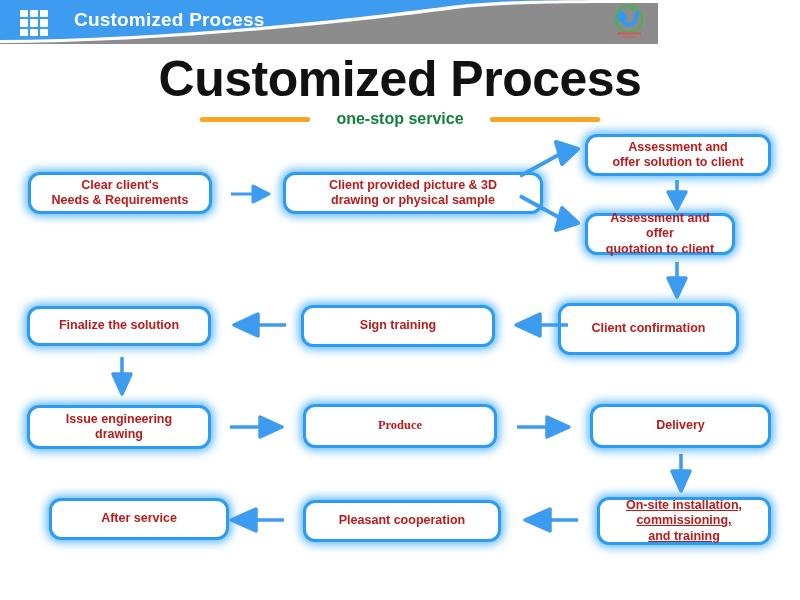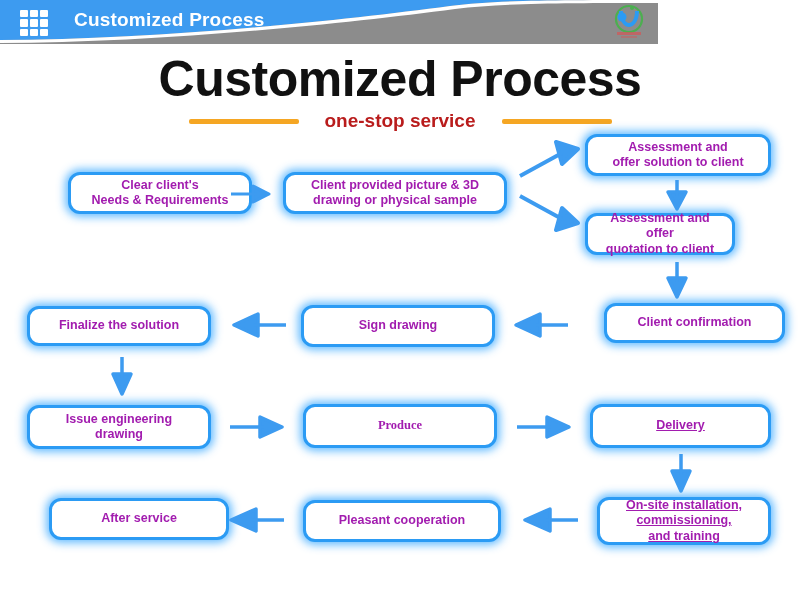--- a/index.html
+++ b/index.html
@@ -20,29 +20,29 @@
   .header-title { position:absolute; left:74px; top:9px; z-index:5;
                   color:#ffffff; font-size:19px; font-weight:bold; letter-spacing:.2px; }
   .logo { position:absolute; left:608px; top:3px; width:42px; height:38px; z-index:5; }
 
   
   .main-title { position:absolute; top:50px; left:0; width:800px; text-align:center;
                 font-size:50px; font-weight:bold; color:#111111; letter-spacing:-0.5px; }
   .subtitle-row { position:absolute; top:110px; left:0; width:800px;
                   display:flex; align-items:center; justify-content:center; gap:26px; }
   .sub-line { width:110px; height:5px; background:#f5a623; border-radius:2px; }
-  .subtitle { font-size:19px; font-weight:bold; color:#b91c1c; }
+  .subtitle { font-size:16px; font-weight:bold; color:#15803d; }
 
   
   .fbox {
     position:absolute; background:#ffffff;
     border:3px solid #2b9bf4; border-radius:12px;
     box-shadow:0 0 9px 3px rgba(77,178,255,0.85);
     display:flex; align-items:center; justify-content:center; text-align:center;
-    font-size:12.5px; font-weight:bold; color:#a21caf; line-height:1.22; padding:2px 8px;
+    font-size:12.5px; font-weight:bold; color:#b91c1c; line-height:1.22; padding:2px 8px;
   }
   .fbox span { display:block; white-space:pre-line; }
 
   
   .arrow { position:absolute; }
   .arrow svg { display:block; }
 </style>
 </head>
 <body>
 
@@ -74,62 +74,62 @@
   </svg>
 </div>
 
 <div class="main-title">Customized Process</div>
 <div class="subtitle-row">
   <div class="sub-line"></div>
   <div class="subtitle">one-stop service</div>
   <div class="sub-line"></div>
 </div>
 
-<div class="fbox" style="left:28px; top:172px; width:184px; height:42px;margin-left:40px;">
+<div class="fbox" style="left:28px; top:172px; width:184px; height:42px;">
   <span>Clear client's
 Needs &amp; Requirements</span>
   </div>
 
-<div class="fbox" style="left:283px; top:172px; width:224px; height:42px;">
+<div class="fbox" style="left:283px; top:172px; width:260px; height:42px;">
   <span>Client provided picture &amp; 3D
 drawing or physical sample</span>
   </div>
 
 <div class="fbox" style="left:585px; top:134px; width:186px; height:42px;">
   <span>Assessment and
 offer solution to client</span>
   </div>
 
 <div class="fbox" style="left:585px; top:213px; width:150px; height:42px;">
   <span>Assessment and offer
 quotation to client</span>
   </div>
 
-<div class="fbox" style="left:604px; top:303px; width:181px; height:40px;">
+<div class="fbox" style="left:558px; top:303px; width:181px; height:52px;">
   <span>Client confirmation</span>
   </div>
 
 <div class="fbox" style="left:301px; top:305px; width:194px; height:42px;">
-  <span>Sign drawing</span>
+  <span>Sign training</span>
   </div>
 
 <div class="fbox" style="left:27px; top:306px; width:184px; height:40px;">
   <span>Finalize the solution</span>
   </div>
 
 <div class="fbox" style="left:27px; top:405px; width:184px; height:44px;">
   <span>Issue engineering
 drawing</span>
   </div>
 
 <div class="fbox" style="left:303px; top:404px; width:194px; height:44px;font-family:Liberation Serif, serif;">
   <span>Produce</span>
   </div>
 
-<div class="fbox" style="left:590px; top:404px; width:181px; height:44px;text-decoration:underline;">
+<div class="fbox" style="left:590px; top:404px; width:181px; height:44px;">
   <span>Delivery</span>
   </div>
 
 <div class="fbox" style="left:597px; top:497px; width:174px; height:48px;text-decoration:underline;">
   <span>On-site installation,
 commissioning,
 and training</span>
   </div>
 
 <div class="fbox" style="left:303px; top:500px; width:198px; height:42px;align-items:center;">

